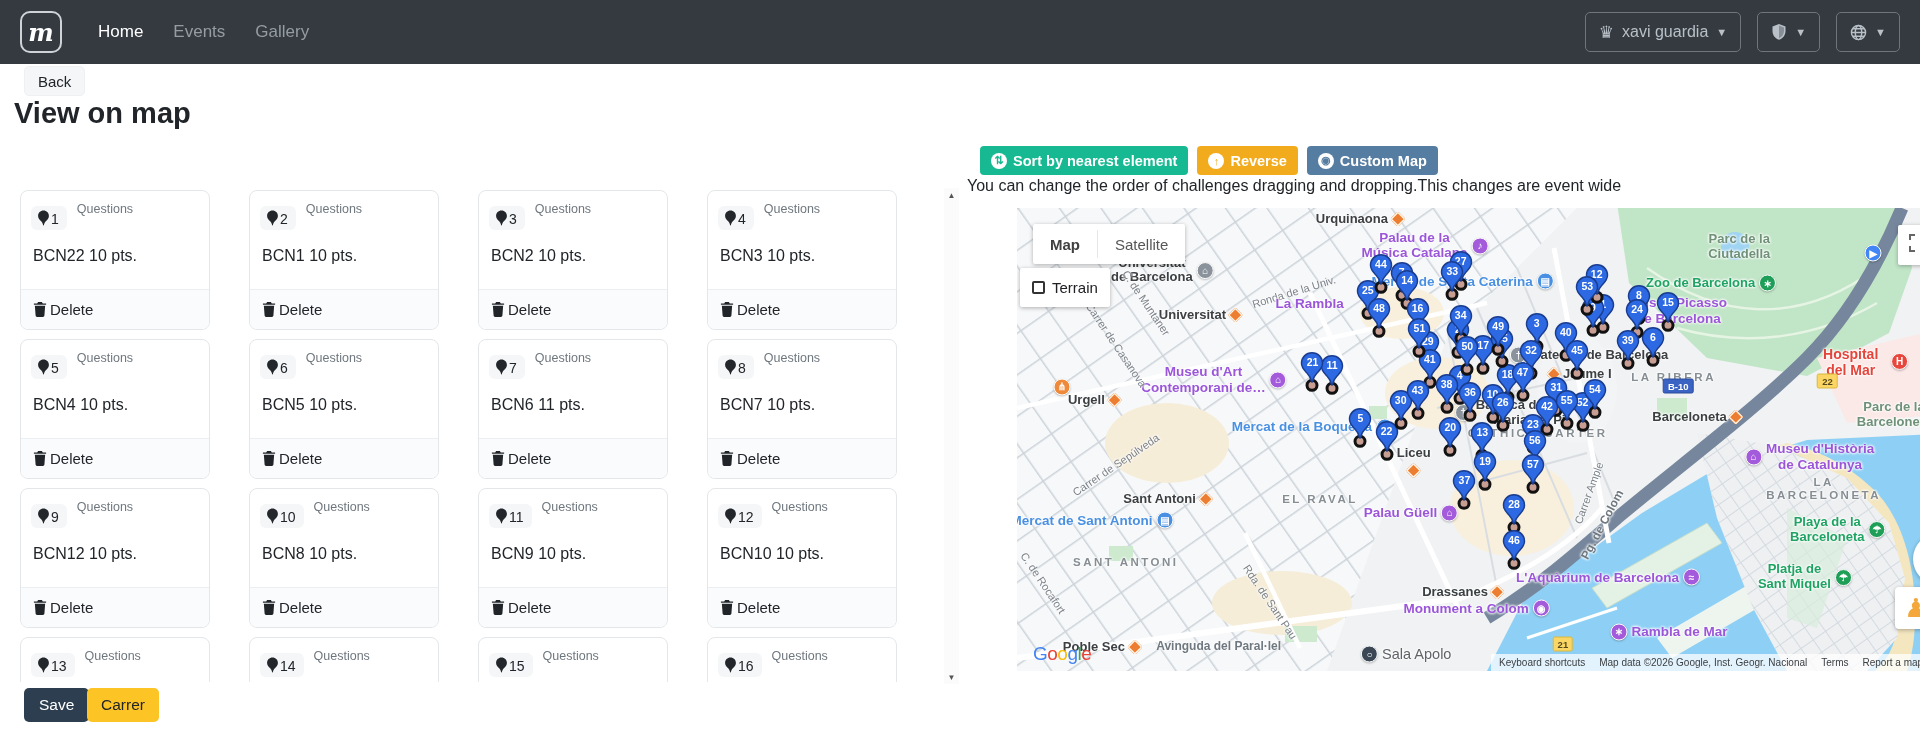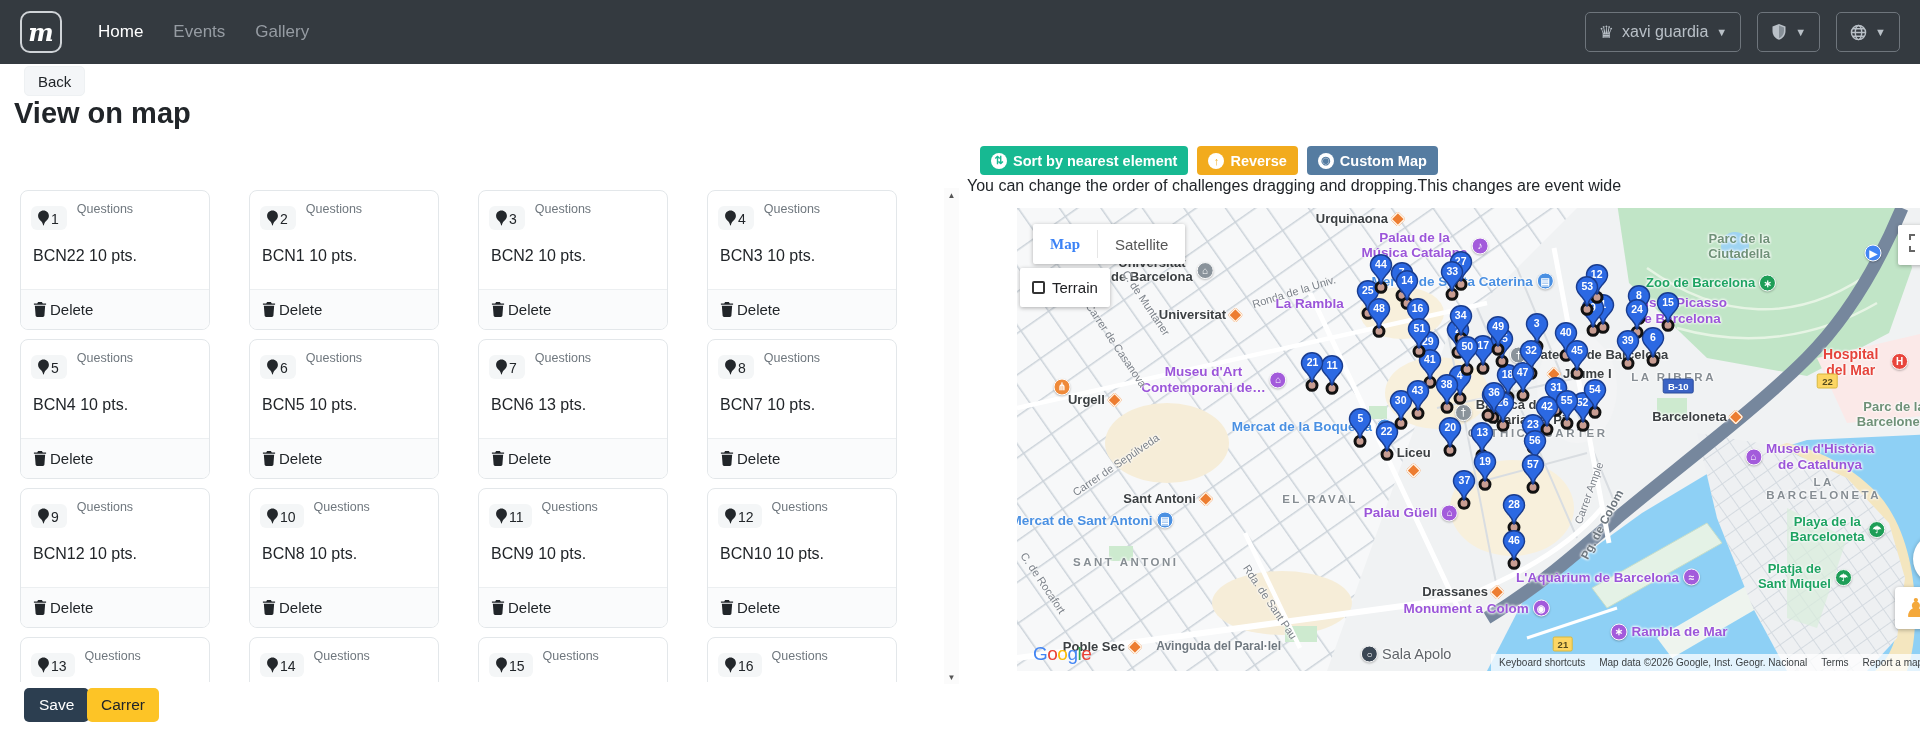--- a/index.html
+++ b/index.html
@@ -98,21 +98,21 @@
     border-radius:50%; margin:-6px auto 0 auto; }
 
   .shield { position:absolute; transform:translate(-50%,-50%); z-index:4; font-size:9.5px; font-weight:bold;
     padding:1px 4px; border-radius:2px; }
   .shield.y { background:#fcd664; color:#544a1d; border:1px solid #d8b83e; }
   .shield.b { background:#3b63c4; color:#fff; border:1px solid #2b4c9b; }
 
   .gm-ctl { position:absolute; z-index:10; background:#fff; box-shadow:0 1px 4px rgba(0,0,0,.3); }
   .gm-mapsat { left:16px; top:16px; border-radius:2px; display:flex; height:40px; }
   .gm-mapsat .seg { padding:0 17px; display:flex; align-items:center; font-size:15px; color:#565656; cursor:pointer; }
-  .gm-mapsat .seg.active { font-weight:bold; color:#3b82f6;font-family:Liberation Serif, serif; }
+  .gm-mapsat .seg.active { font-weight:bold; color:#404040; }
   .gm-mapsat .sep { width:1px; background:#e6e6e6; margin:6px 0; }
   .gm-terrain { left:3px; top:60px; height:39px; border-radius:2px; display:flex; align-items:center;
     gap:7px; padding:0 12px; font-size:15px; color:#202124; cursor:pointer; }
   .gm-check { width:13px; height:13px; border:2px solid #333; border-radius:2px; }
   .gm-fs { right:17px; top:17px; width:40px; height:40px; border-radius:2px; display:flex;
     align-items:center; justify-content:center; cursor:pointer; }
   .gm-pan { right:-10px; top:325px; width:52px; height:52px; border-radius:50%; display:flex;
     align-items:center; justify-content:center; cursor:pointer; }
   .gm-pegman { right:18px; bottom:42px; width:42px; height:42px; border-radius:4px; display:flex;
     align-items:center; justify-content:center; font-size:26px; color:#f4a83b; cursor:pointer; }
@@ -290,21 +290,21 @@
   <div class="qcard">
     <div class="qcard-head">
       <span class="qbadge">
         <svg width="13" height="17" viewBox="0 0 24 32">
                 <path d="M12 1C6.2 1 1.8 5.5 1.8 11.1c0 4.3 2.6 6.6 5.3 9.5 1.9 2 3.6 4.7 4.3 8 .1.5.2.6.6.6s.5-.1.6-.6c.7-3.3 2.4-6 4.3-8 2.7-2.9 5.3-5.2 5.3-9.5C22.2 5.5 17.8 1 12 1z" fill="#23272b"></path>
               </svg>
         <span class="qnum">7</span>
       </span>
       <span class="qcat">Questions</span>
     </div>
-    <div class="qtitle">BCN6 13 pts.</div>
+    <div class="qtitle">BCN6 11 pts.</div>
     <div class="qfoot">
       <svg width="14" height="15" viewBox="0 0 14 16">
               <path d="M5 0h4l1 1.5h3.5V3H.5V1.5H4Z" fill="#212529"></path>
               <path d="M1.5 4h11l-.8 10.5c-.06.85-.75 1.5-1.6 1.5H3.9c-.85 0-1.54-.65-1.6-1.5Z" fill="#212529"></path>
             </svg>
       <span>Delete</span>
     </div>
   </div>
 
   <div class="qcard">
@@ -800,21 +800,21 @@
               <path d="M12 1C6.2 1 1.8 5.5 1.8 11.1c0 4.3 2.6 6.6 5.3 9.5 1.9 2 3.6 4.7 4.3 8 .1.5.2.6.6.6s.5-.1.6-.6c.7-3.3 2.4-6 4.3-8 2.7-2.9 5.3-5.2 5.3-9.5C22.2 5.5 17.8 1 12 1z" fill="#2c69e3" stroke="#1a3d8f" stroke-width="1.4"></path>
             </svg><span class="pnum">34</span></div>
           <div class="ring"></div>
         </div>
         <div class="marker" style="left: 51.7%; top: 30.9%;">
           <div class="pinwrap"><svg width="25" height="33" viewBox="0 0 24 32">
               <path d="M12 1C6.2 1 1.8 5.5 1.8 11.1c0 4.3 2.6 6.6 5.3 9.5 1.9 2 3.6 4.7 4.3 8 .1.5.2.6.6.6s.5-.1.6-.6c.7-3.3 2.4-6 4.3-8 2.7-2.9 5.3-5.2 5.3-9.5C22.2 5.5 17.8 1 12 1z" fill="#2c69e3" stroke="#1a3d8f" stroke-width="1.4"></path>
             </svg><span class="pnum">35</span></div>
           <div class="ring"></div>
         </div>
-        <div class="marker" style="left: 48.3%; top: 42.5%; padding-left: 24px;">
+        <div class="marker" style="left: 48.3%; top: 42.5%;">
           <div class="pinwrap"><svg width="25" height="33" viewBox="0 0 24 32">
               <path d="M12 1C6.2 1 1.8 5.5 1.8 11.1c0 4.3 2.6 6.6 5.3 9.5 1.9 2 3.6 4.7 4.3 8 .1.5.2.6.6.6s.5-.1.6-.6c.7-3.3 2.4-6 4.3-8 2.7-2.9 5.3-5.2 5.3-9.5C22.2 5.5 17.8 1 12 1z" fill="#2c69e3" stroke="#1a3d8f" stroke-width="1.4"></path>
             </svg><span class="pnum">36</span></div>
           <div class="ring"></div>
         </div>
         <div class="marker" style="left: 47.7%; top: 61.6%;">
           <div class="pinwrap"><svg width="25" height="33" viewBox="0 0 24 32">
               <path d="M12 1C6.2 1 1.8 5.5 1.8 11.1c0 4.3 2.6 6.6 5.3 9.5 1.9 2 3.6 4.7 4.3 8 .1.5.2.6.6.6s.5-.1.6-.6c.7-3.3 2.4-6 4.3-8 2.7-2.9 5.3-5.2 5.3-9.5C22.2 5.5 17.8 1 12 1z" fill="#2c69e3" stroke="#1a3d8f" stroke-width="1.4"></path>
             </svg><span class="pnum">37</span></div>
           <div class="ring"></div>

